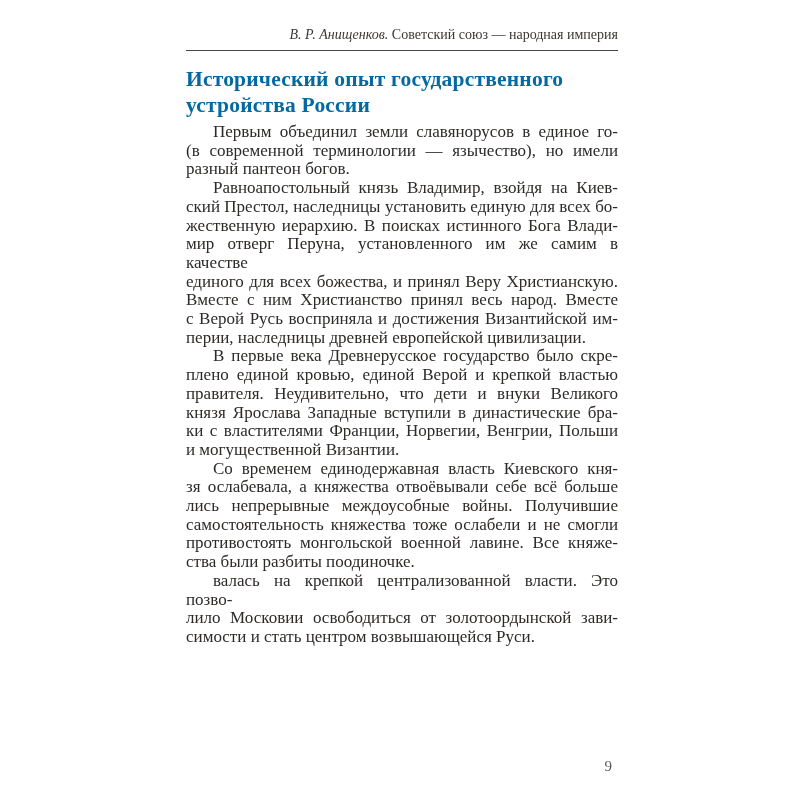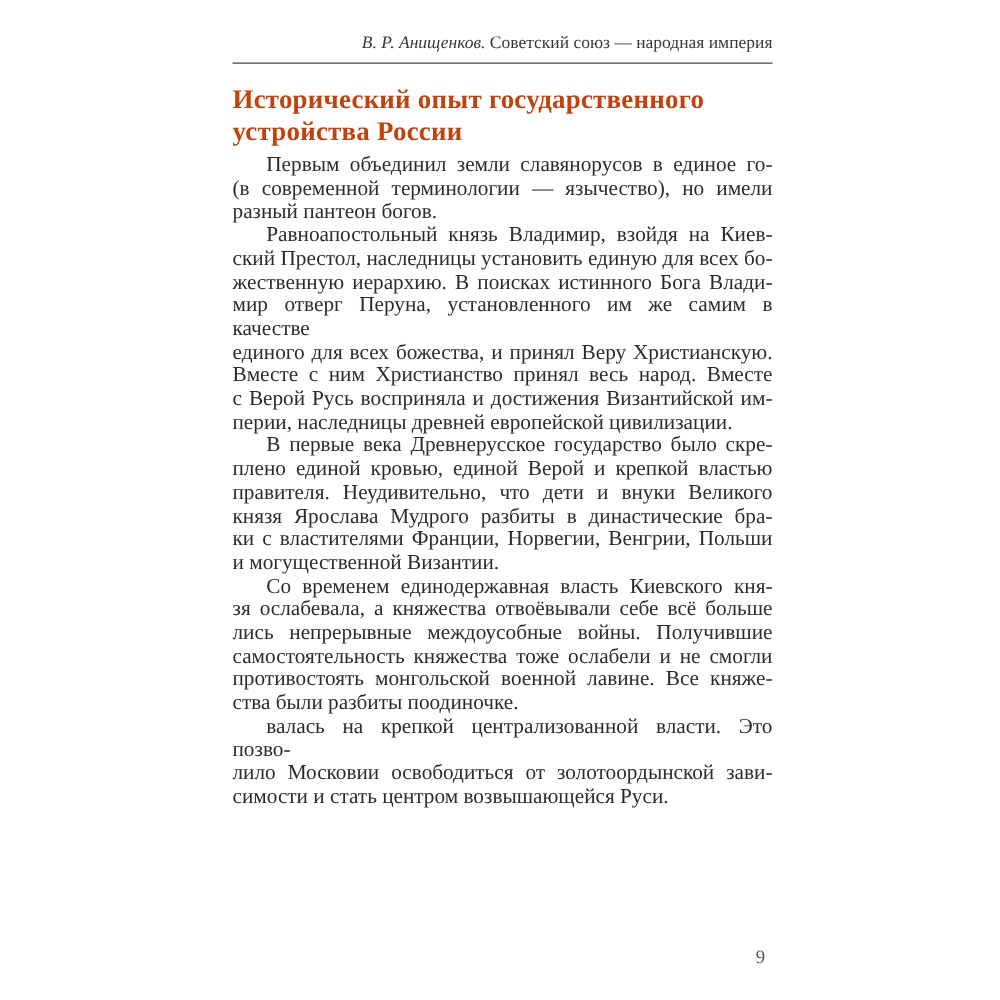--- a/index.html
+++ b/index.html
@@ -37,21 +37,21 @@
     margin-top: 7px;
     border: 0;
     border-top: 1px solid #4a4743;
     height: 0;
   }
   .chapter-title {
     margin: 15px 0 0 0;
     font-size: 21.5px;
     line-height: 26px;
     font-weight: bold;
-    color: #c2410c;
+    color: #0369a1;
     letter-spacing: 0.2px;
   }
   .chapter-title span {
     display: block;
   }
   .page-body {
     margin-top: 5px;
     font-size: 17px;
     line-height: 18.7px;
   }
@@ -110,21 +110,21 @@
           <span class="line jfull">мир отверг Перуна, установленного им же самим в качестве</span>
           <span class="line jfull">единого для всех божества, и принял Веру Христианскую.</span>
           <span class="line jfull">Вместе с ним Христианство принял весь народ. Вместе</span>
           <span class="line jfull">с Верой Русь восприняла и достижения Византийской им-</span>
           <span class="line">перии, наследницы древней европейской цивилизации.</span>
         </p>
         <p class="para">
           <span class="line jfull">В первые века Древнерусское государство было скре-</span>
           <span class="line jfull">плено единой кровью, единой Верой и крепкой властью</span>
           <span class="line jfull">правителя. Неудивительно, что дети и внуки Великого</span>
-          <span class="line jfull">князя Ярослава Мудрого разбиты в династические бра-</span>
+          <span class="line jfull">князя Ярослава Западные вступили в династические бра-</span>
           <span class="line jfull">ки с властителями Франции, Норвегии, Венгрии, Польши</span>
           <span class="line">и могущественной Византии.</span>
         </p>
         <p class="para">
           <span class="line jfull">Со временем единодержавная власть Киевского кня-</span>
           <span class="line jfull">зя ослабевала, а княжества отвоёвывали себе всё больше</span>
           <span class="line jfull">лись непрерывные междоусобные войны. Получившие</span>
           <span class="line jfull">самостоятельность княжества тоже ослабели и не смогли</span>
           <span class="line jfull">противостоять монгольской военной лавине. Все княже-</span>
           <span class="line">ства были разбиты поодиночке.</span>

